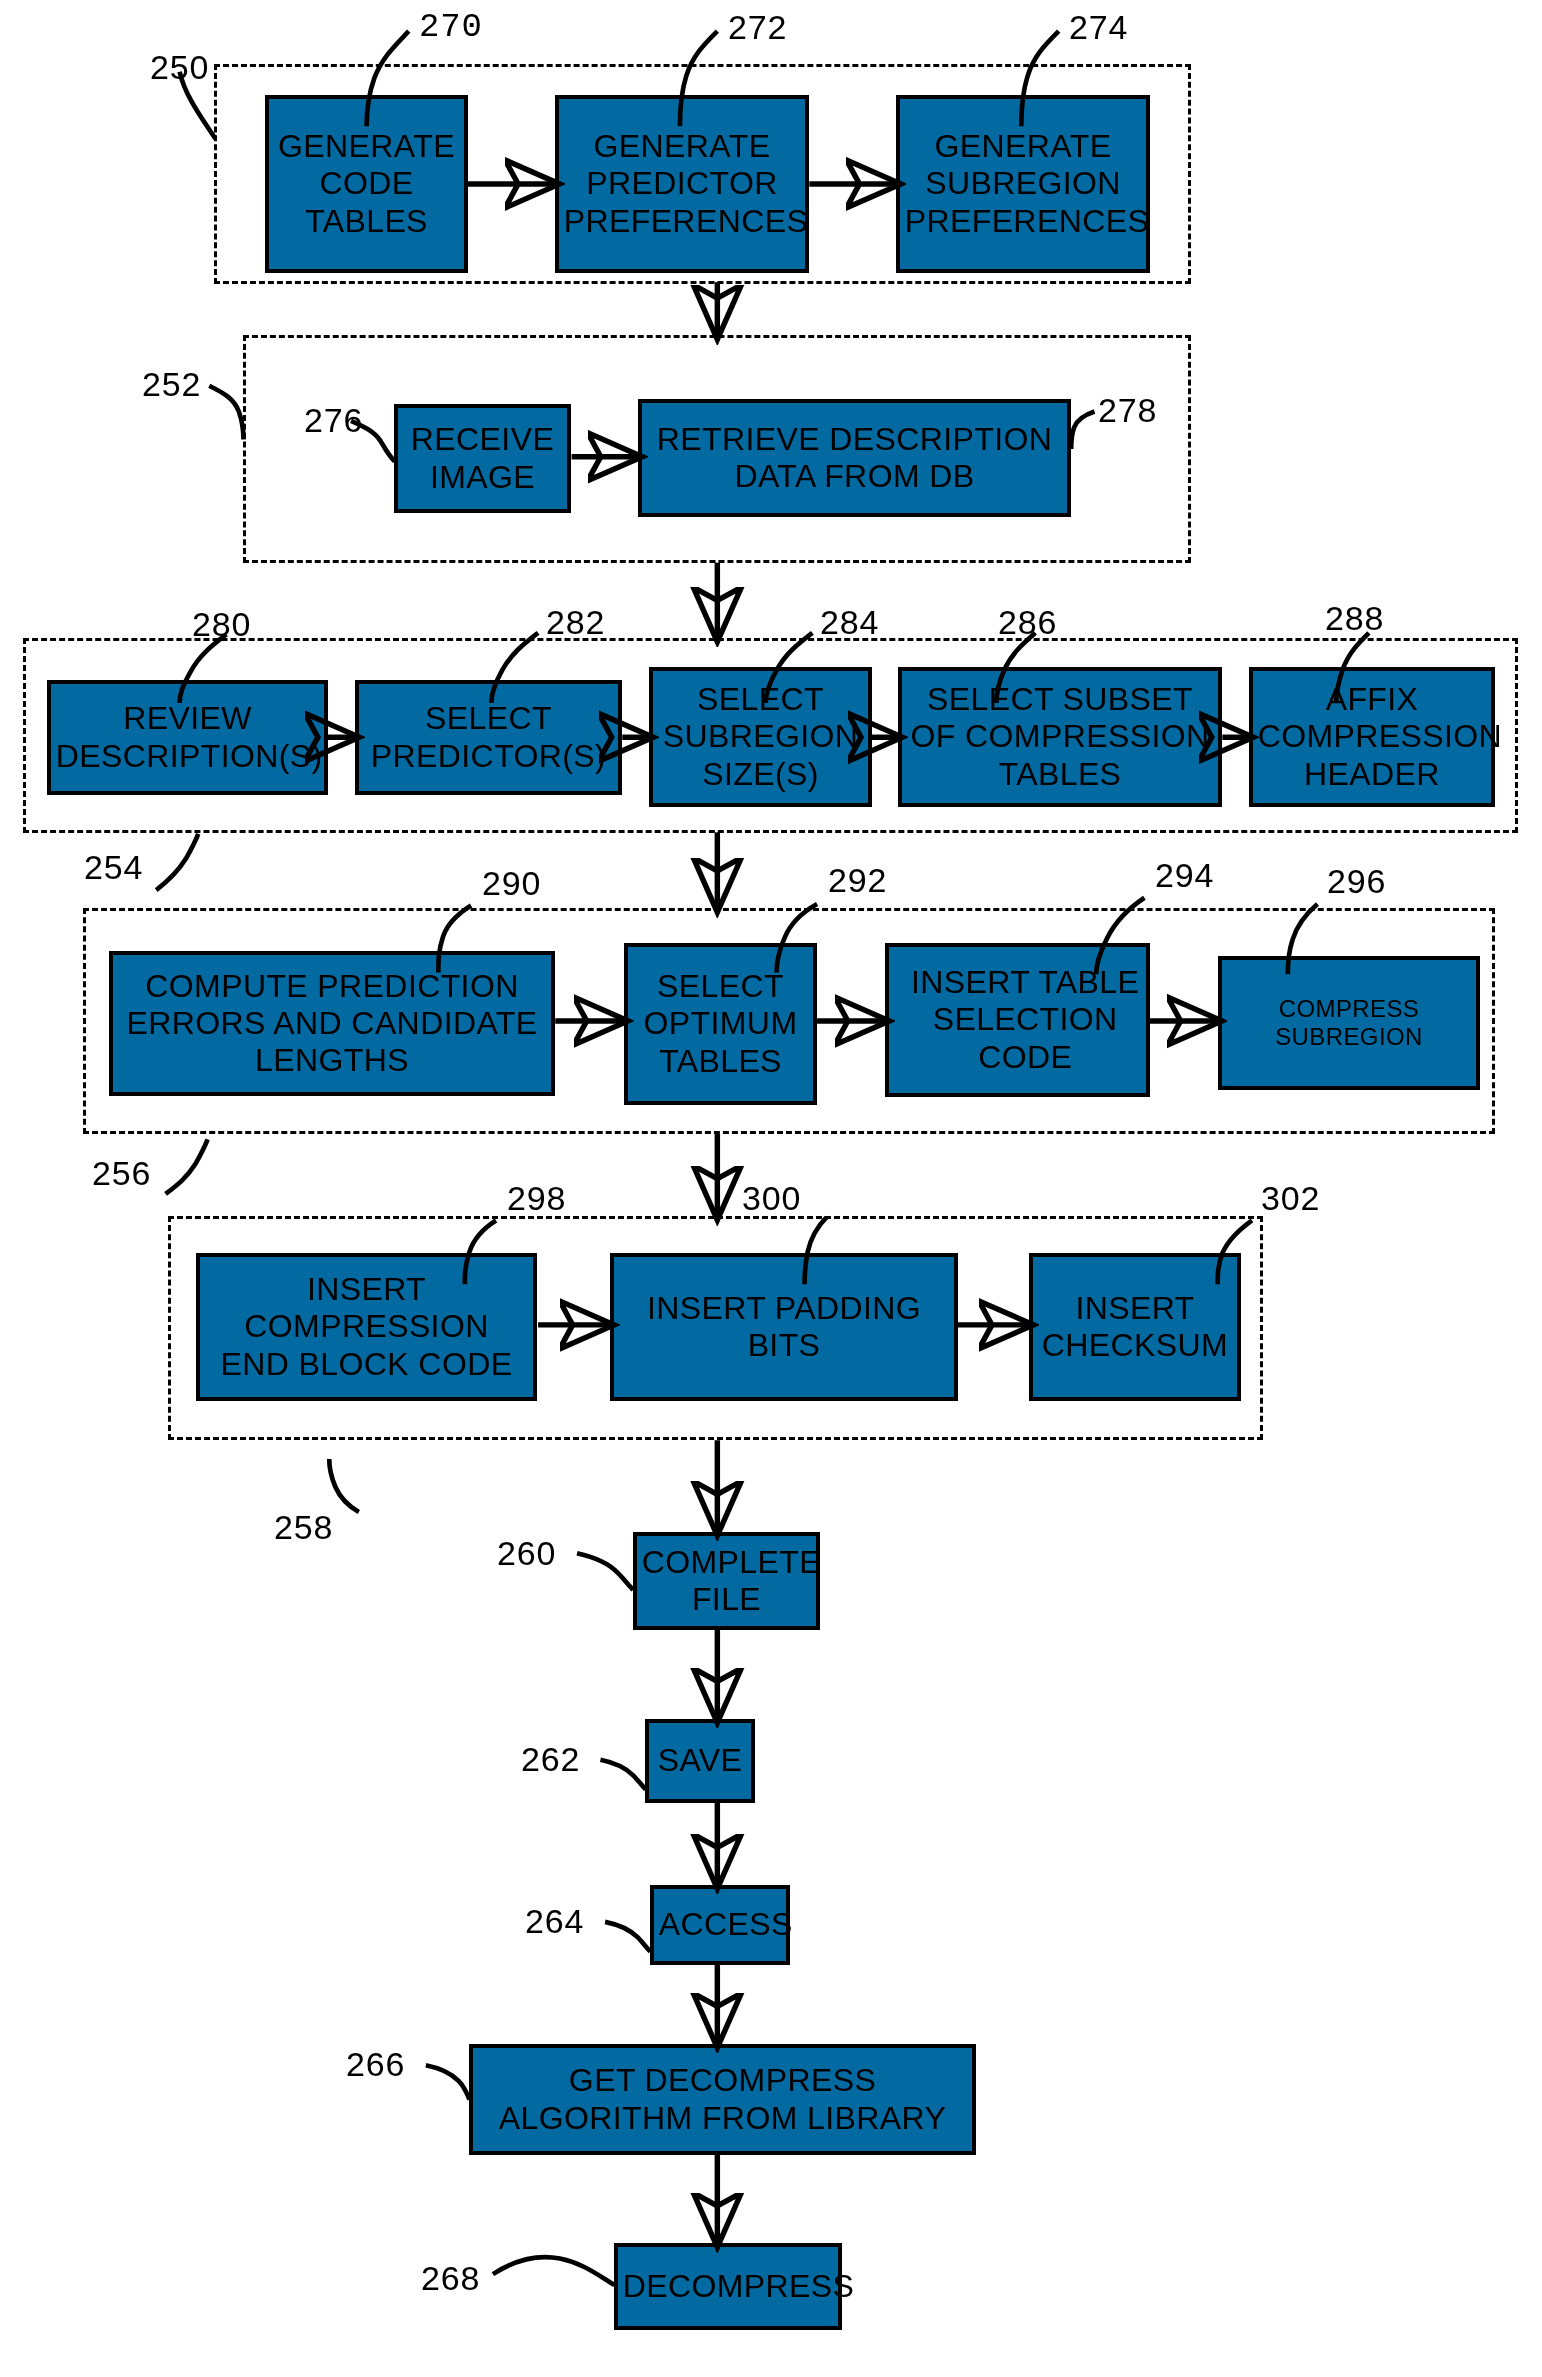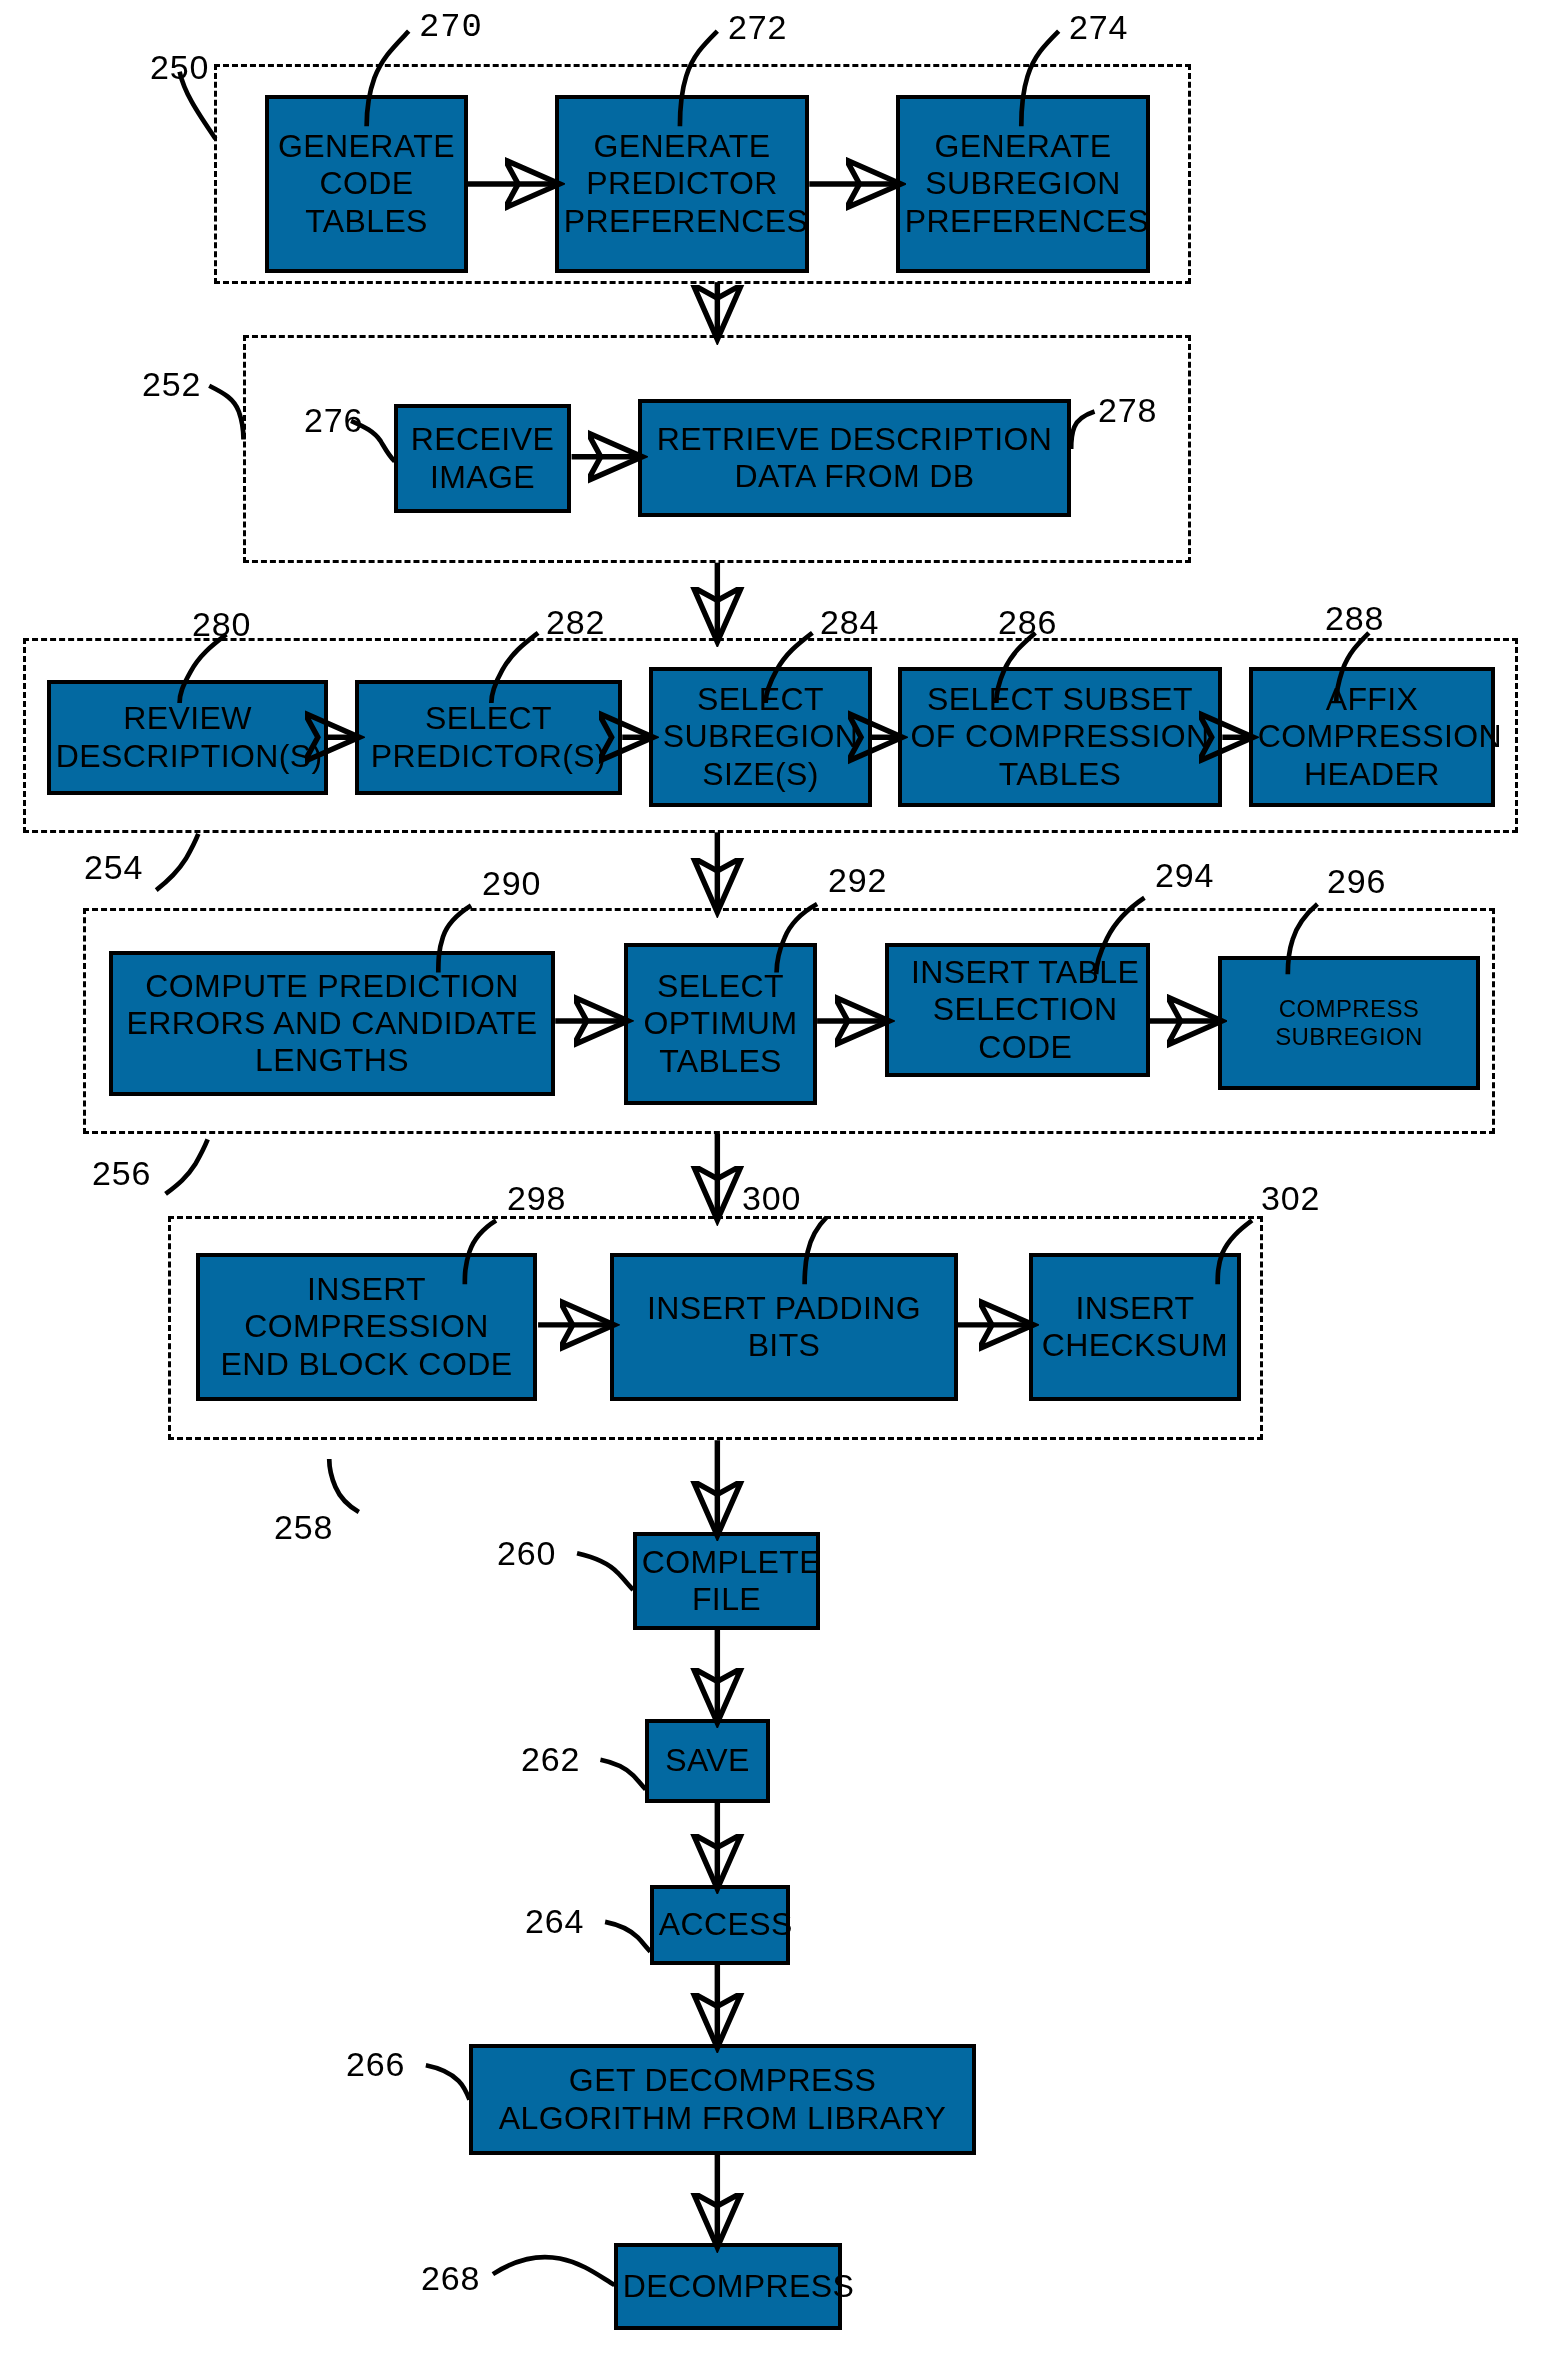--- a/index.html
+++ b/index.html
@@ -235,21 +235,21 @@
   </div>
   <div class="ref" style="left:482px; top:864px;">290</div>
 
   <div class="box" style="left:624px; top:943px; width:193px; height:162px; font-size:32px;">
     <span class="txt">SELECT
 OPTIMUM
 TABLES</span>
   </div>
   <div class="ref" style="left:828px; top:861px;">292</div>
 
-  <div class="box" style="left:885px; top:943px; width:265px; height:134px; font-size:32px;padding-left:20px;">
+  <div class="box" style="left:885px; top:943px; width:265px; height:154px; font-size:32px;padding-left:20px;">
     <span class="txt">INSERT TABLE
 SELECTION
 CODE</span>
   </div>
   <div class="ref" style="left:1155px; top:856px;">294</div>
 
   <div class="box" style="left:1218px; top:956px; width:262px; height:134px; font-size:24px;">
     <span class="txt">COMPRESS
 SUBREGION</span>
   </div>
@@ -276,21 +276,21 @@
 CHECKSUM</span>
   </div>
   <div class="ref" style="left:1261px; top:1179px;">302</div>
 
   <div class="box" style="left:633px; top:1532px; width:187px; height:98px; font-size:32px;">
     <span class="txt">COMPLETE
 FILE</span>
   </div>
   <div class="ref" style="left:497px; top:1534px;">260</div>
 
-  <div class="box" style="left:645px; top:1719px; width:125px; height:84px; font-size:32px;">
+  <div class="box" style="left:645px; top:1719px; width:110px; height:84px; font-size:32px;">
     <span class="txt">SAVE</span>
   </div>
   <div class="ref" style="left:521px; top:1740px;">262</div>
 
   <div class="box" style="left:650px; top:1885px; width:140px; height:80px; font-size:32px;">
     <span class="txt">ACCESS</span>
   </div>
   <div class="ref" style="left:525px; top:1902px;">264</div>
 
   <div class="box" style="left:469px; top:2044px; width:507px; height:111px; font-size:32px;">

